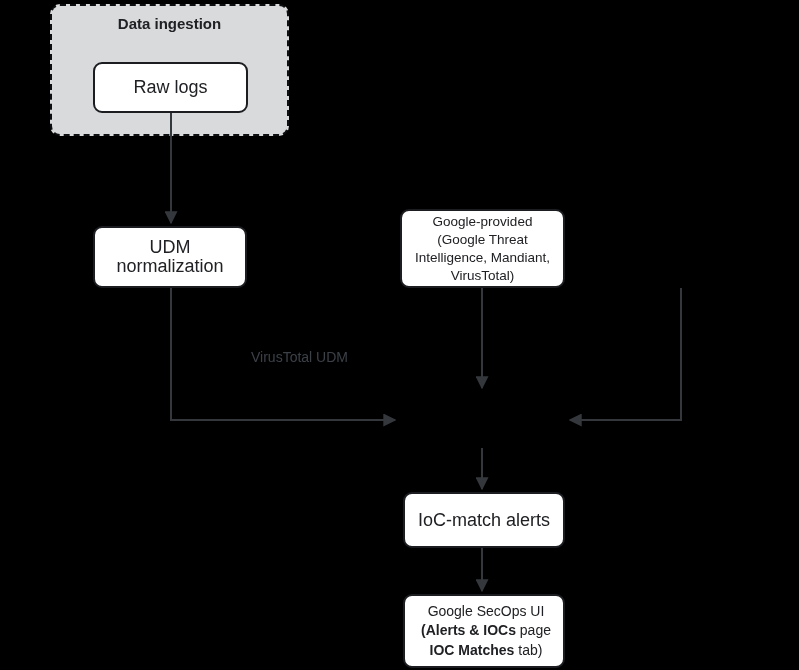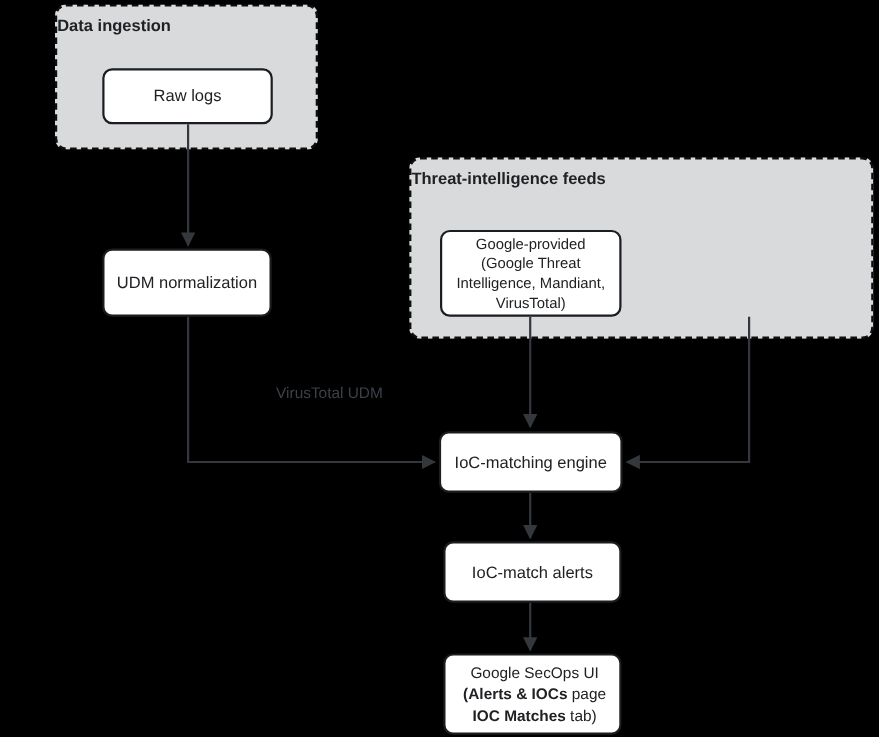--- a/index.html
+++ b/index.html
@@ -26,37 +26,37 @@
   }
   .group {
     position: absolute;
     background: var(--container-fill);
     border: 2px dashed var(--container-border);
     border-radius: 10px;
   }
   .group-title {
     position: absolute;
     top: 9px; left: 0; right: 0;
-    text-align: left;
+    text-align: center;
     font-weight: bold;
     font-size: 15px;
     color: var(--text);
   }
   .node {
     position: absolute;
     background: var(--node-fill);
     border: 2px solid var(--node-border);
     border-radius: 9px;
     display: flex;
     flex-direction: column;
     align-items: center;
     justify-content: center;
     text-align: center;
     color: var(--text);
-    font-size: 15px;
+    font-size: 18px;
     line-height: 19px;
     padding: 2px 6px;
   }
   .node.small { font-size: 13.5px; line-height: 18px; }
   .node.secops { font-size: 14px; line-height: 19.5px; padding-left: 10px; }
   .edges-layer {
     position: absolute;
     left: 0; top: 0;
     width: 799px; height: 670px;
     pointer-events: none;
@@ -76,23 +76,20 @@
 </style>
 </head>
 <body>
 
 <div class="canvas">
 
   <div class="group" style="left:50px; top:4px; width:239px; height:132px;">
     <div class="group-title">Data ingestion</div>
   </div>
 
-  <div class="group" style="left:372px; top:143px; width:422px; height:165px;">
-    <div class="group-title">Threat-intelligence feeds</div>
-  </div>
 
   <svg class="edges-layer" width="799" height="670" viewBox="0 0 799 670" xmlns="http://www.w3.org/2000/svg">
     <defs>
       <marker id="arrow" viewBox="0 0 10 10" refX="9" refY="5" markerWidth="6.5" markerHeight="6.5" orient="auto-start-reverse">
         <path class="arrowhead-shape" d="M 0 0 L 10 5 L 0 10 z"></path>
       </marker>
     </defs>
     <path class="edge" d="M171,113 L171,223" marker-end="url(#arrow)"></path>
     <path class="edge" d="M171,288 L171,420 L395,420" marker-end="url(#arrow)"></path>
     <path class="edge" d="M482,288 L482,388" marker-end="url(#arrow)"></path>
@@ -112,23 +109,20 @@
   </div>
 
   <div class="node small" style="left:400px; top:209px; width:165px; height:79px;justify-content:space-between;">
     <div>Google-provided</div>
     <div>(Google Threat</div>
     <div>Intelligence, Mandiant,</div>
     <div>VirusTotal)</div>
   </div>
 
 
-  <div class="node" style="left:399px; top:392px; width:167px; height:56px;">
-    <span>IoC-matching engine</span>
-  </div>
 
   <div class="node" style="left:403px; top:492px; width:162px; height:56px;">
     <span>IoC-match alerts</span>
   </div>
 
   <div class="node secops" style="left:403px; top:594px; width:162px; height:74px;">
     <div>Google SecOps UI</div>
     <div><b>(Alerts &amp; IOCs</b><span> page</span></div>
     <div><b>IOC Matches</b><span> tab)</span></div>
   </div>

